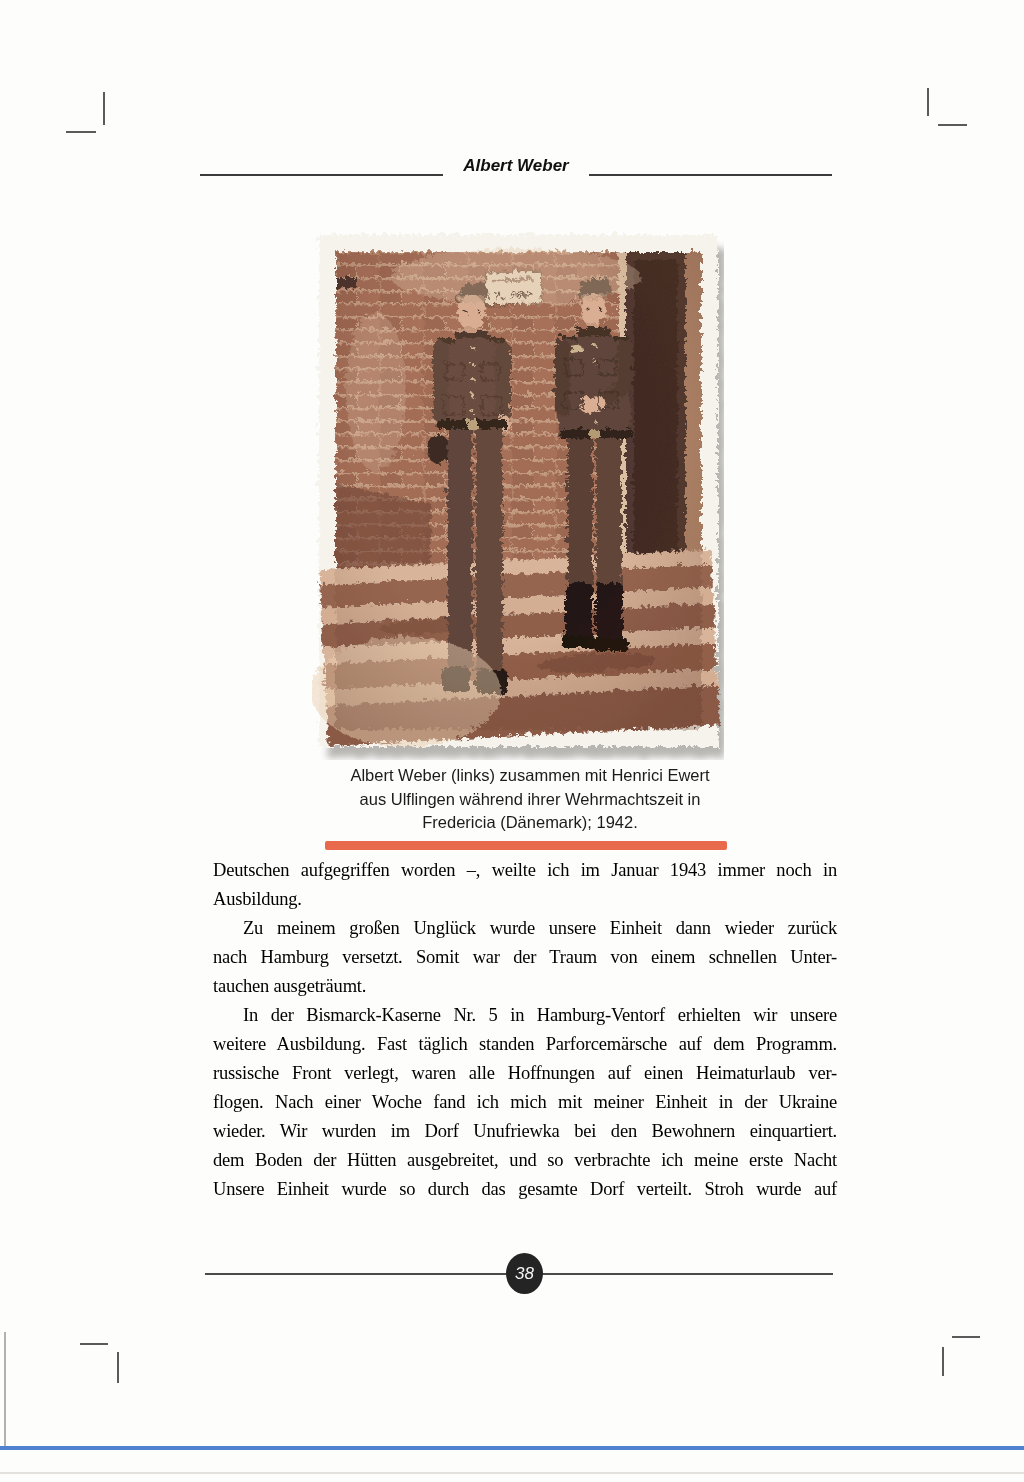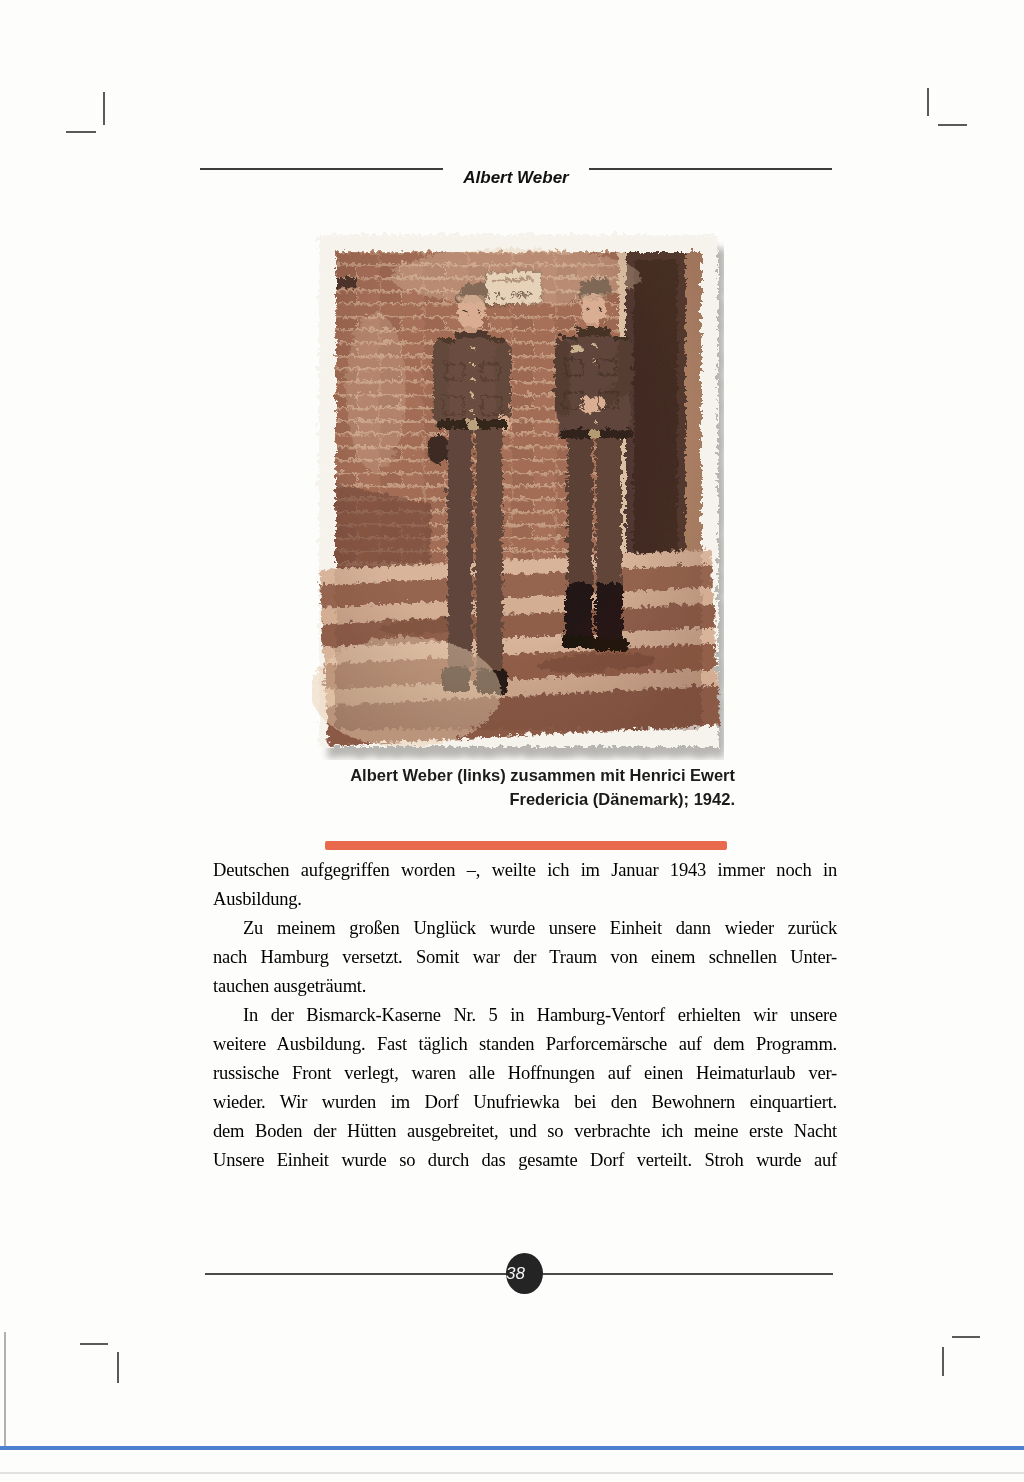--- a/index.html
+++ b/index.html
@@ -3,51 +3,51 @@
 <meta charset="utf-8">
 <style>
   html,body{margin:0;padding:0;background:#ffffff;}
   .page{
     position:relative; width:1024px; height:1482px; background:#fdfdfc;
     font-family:"Liberation Serif", serif; color:#1c1c1c; overflow:hidden;
   }
   
   .mark{position:absolute;background:#5a5a5a;}
   
-  .header{position:absolute; left:200px; top:168px; width:632px; display:flex; align-items:flex-start; gap:16px;}
+  .header{position:absolute; left:200px; top:156px; width:632px; display:flex; align-items:flex-end; gap:16px;}
   .header .rule{flex:1; height:2px; background:#3c3c3c;}
   .header .title{
     font-family:"Liberation Sans", sans-serif; font-style:italic; font-weight:600;
     font-size:17px; color:#111; white-space:nowrap; padding:0 4px;
   }
   
   .photo-wrap{position:absolute; left:312px; top:230px; width:412px; height:530px;}
   
   .caption-block{
     position:absolute; left:325px; top:764px; width:410px;
     font-family:"Liberation Sans", sans-serif; font-size:16.5px; line-height:23.5px; color:#1b1b1b;
   }
-  .caption-block .tline{text-align:right;font-weight:bold;}
+  .caption-block .tline{text-align:center;}
   
   .accent-bar{position:absolute; left:325px; top:841px; width:402px; height:9px; border-radius:2px;}
   
   .body-text{
     position:absolute; left:213px; top:856px; width:624px;
     font-size:18.5px; line-height:29px; letter-spacing:-0.2px; color:#000000;
   }
   .para{margin:0;}
   .para .tline{text-align:justify; text-align-last:justify;}
   .para.ragged-last .tline-end{text-align-last:left;}
   .para.indent .tline:first-child{text-indent:30px;}
   
   .footer{position:absolute; left:205px; top:1252px; width:628px; height:44px;}
   .footer .rule{position:absolute; left:0; top:21px; width:100%; height:1.5px; background:#4a4a4a;}
   .page-badge{
     position:absolute; left:301px; top:1px; width:37px; height:41px; border-radius:50%;
-    background:#242424; display:flex; align-items:center; 
+    background:#242424; display:flex; align-items:center; justify-content:center;
     color:#f5f5f5; font-family:"Liberation Sans", sans-serif; font-style:italic; font-size:17px;
   }
   
   .blue-rule{position:absolute; left:0; top:1446px; width:1024px; height:4px;}
   .bottom-edge{position:absolute; left:0; top:1472px; width:1024px; height:2px; background:#e2e1dd;}
   .scan-edge{position:absolute; left:4px; top:1332px; width:2px; height:118px; background:#b3b1ac;}
 </style>
 </head>
 <body>
 
@@ -201,39 +201,41 @@
           <ellipse cx="180" cy="25" rx="125" ry="28" fill="#e3c6aa" opacity="0.35"></ellipse>
           <ellipse cx="40" cy="140" rx="30" ry="80" fill="#e3c6aa" opacity="0.25"></ellipse>
           <rect x="0" y="0" width="366" height="478" fill="url(#vig)"></rect>
         </g>
       </g>
     </svg>
   </div>
 
   <div class="caption-block">
       <div class="tline">Albert Weber (links) zusammen mit Henrici Ewert</div>
+      <div class="tline">aus Ulflingen während ihrer Wehrmachtszeit in</div>
       <div class="tline tline-end">Fredericia (Dänemark); 1942.</div>
     </div>
 
   <div class="accent-bar" style="background: rgb(232, 105, 75);"></div>
 
   <div class="body-text">
     <div class="para ragged-last">
         <div class="tline">Deutschen aufgegriffen worden –, weilte ich im Januar 1943 immer noch in</div>
         <div class="tline tline-end">Ausbildung.</div>
       </div>
     <div class="para indent ragged-last">
         <div class="tline">Zu meinem großen Unglück wurde unsere Einheit dann wieder zurück</div>
         <div class="tline">nach Hamburg versetzt. Somit war der Traum von einem schnellen Unter-</div>
         <div class="tline tline-end">tauchen ausgeträumt.</div>
       </div>
     <div class="para indent">
         <div class="tline">In der Bismarck-Kaserne Nr. 5 in Hamburg-Ventorf erhielten wir unsere</div>
         <div class="tline">weitere Ausbildung. Fast täglich standen Parforcemärsche auf dem Programm.</div>
         <div class="tline">russische Front verlegt, waren alle Hoffnungen auf einen Heimaturlaub ver-</div>
+        <div class="tline">flogen. Nach einer Woche fand ich mich mit meiner Einheit in der Ukraine</div>
         <div class="tline">wieder. Wir wurden im Dorf Unufriewka bei den Bewohnern einquartiert.</div>
         <div class="tline tline-end">dem Boden der Hütten ausgebreitet, und so verbrachte ich meine erste Nacht</div>
         <div class="tline">Unsere Einheit wurde so durch das gesamte Dorf verteilt. Stroh wurde auf</div>
       </div>
   </div>
 
   <div class="footer">
     <div class="rule"></div>
     <div class="page-badge">
       <span>38</span>

